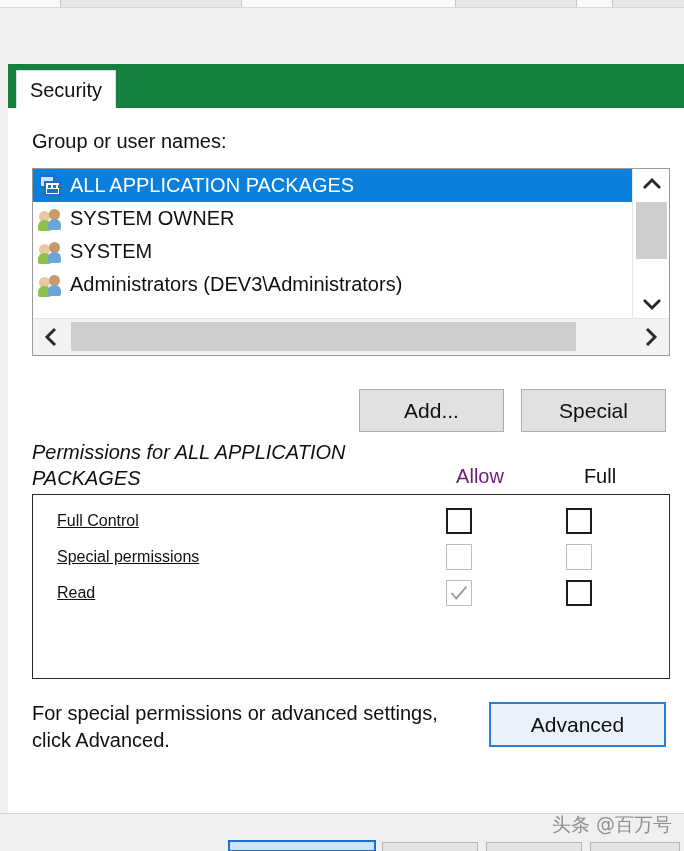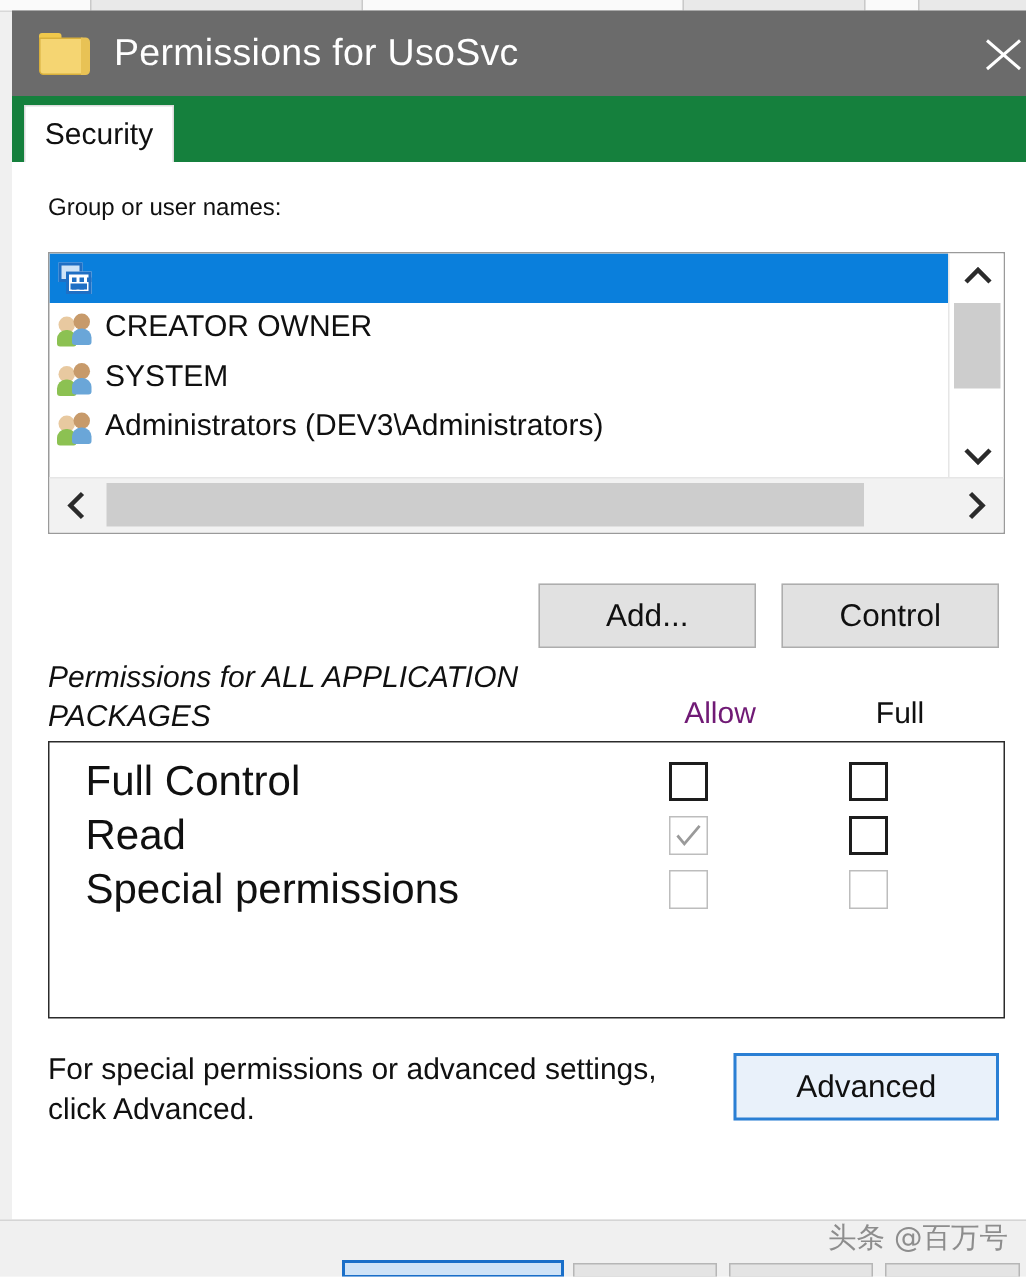--- a/index.html
+++ b/index.html
@@ -125,21 +125,21 @@
   #page {
     position: absolute;
     left: 8px; top: 108px;
     width: 676px; height: 705px;
     background: #ffffff;
     box-sizing: border-box;
   }
 
   .field-label {
     position: absolute;
-    font-size: 16px;
+    font-size: 20px;
     color: #101010;
     white-space: nowrap;
   }
 
   
   #listbox {
     position: absolute;
     left: 24px; top: 60px;
     width: 638px; height: 188px;
     border: 1px solid #9a9a9a;
@@ -320,23 +320,24 @@
     box-sizing: border-box;
   }
   .perm-row {
     position: relative;
     height: 36px;
   }
   .perm-name {
     position: absolute;
     left: 24px; top: 50%;
     transform: translateY(-50%);
-    font-size: 28px;
+    font-size: 16px;
     color: #101010;
     white-space: nowrap;
+    text-decoration: underline;
   }
   .cb {
     position: absolute;
     top: 50%;
     transform: translateY(-50%);
     width: 26px; height: 26px;
     box-sizing: border-box;
     background: #ffffff;
     border: 2px solid #1d1d1d;
   }
@@ -394,34 +395,20 @@
 <body>
 
 <div id="window">
 
   <div class="bg-strip">
     <div class="notch" style="left:60px;width:180px;"></div>
     <div class="notch" style="left:455px;width:120px;"></div>
     <div class="notch" style="left:612px;width:72px;"></div>
   </div>
 
-  <div id="titlebar">
-    <div class="folder-icon">
-      <div class="tab"></div>
-      <div class="body"></div>
-      <div class="fold"></div>
-    </div>
-    <div id="title-text">Permissions for UsoSvc</div>
-    <div id="close-btn">
-      <svg width="30" height="30" viewBox="0 0 30 30">
-        <line x1="4" y1="6" x2="26" y2="25" stroke="#ffffff" stroke-width="2"></line>
-        <line x1="26" y1="6" x2="4" y2="25" stroke="#ffffff" stroke-width="2"></line>
-      </svg>
-    </div>
-  </div>
 
   <div id="tabstrip">
     <div id="tab-security">
       <span>Security</span>
     </div>
   </div>
 
   <div id="page">
 
     <div class="field-label" style="left:24px; top:22px;">Group or user names:</div>
@@ -434,31 +421,32 @@
           <span class="row-icon ico-pkg">
             <span class="back"></span>
             <span class="front">
               <span class="dot" style="left:2px;top:2px;"></span>
               <span class="dot" style="left:7px;top:2px;"></span>
               <span class="dot" style="left:12px;top:2px;"></span>
               <span class="dot" style="left:2px;top:7px;"></span>
               <span class="dot" style="left:7px;top:7px;"></span>
             </span>
           </span>
+          <span class="row-label">ALL APPLICATION PACKAGES</span>
         </div>
 
 
         <div class="list-row">
           <span class="row-icon ico-grp">
             <span class="p head-a"></span>
               <span class="b body-a"></span>
             <span class="p head-b"></span>
               <span class="b body-b"></span>
           </span>
-          <span class="row-label">CREATOR OWNER</span>
+          <span class="row-label">SYSTEM OWNER</span>
         </div>
 
         <div class="list-row">
           <span class="row-icon ico-grp">
             <span class="p head-a"></span>
               <span class="b body-a"></span>
             <span class="p head-b"></span>
               <span class="b body-b"></span>
           </span>
           <span class="row-label">SYSTEM</span>
@@ -503,51 +491,51 @@
           </svg>
         </div>
       </div>
 
     </div>
 
     <div class="btn" id="btn-add">
       <span>Add...</span>
     </div>
     <div class="btn" id="btn-remove">
-      <span>Control</span>
+      <span>Special</span>
     </div>
 
     <div id="perm-for">Permissions for ALL APPLICATION PACKAGES</div>
     <div id="hdr-allow">Allow</div>
     <div id="hdr-deny">Full</div>
 
     <div id="perm-table">
 
       <div class="perm-row" style="margin-top:8px;">
         <span class="perm-name">Full Control</span>
         <span class="cb allow"></span>
         <span class="cb deny"></span>
+      </div>
+
+      <div class="perm-row">
+        <span class="perm-name">Special permissions</span>
+        <span class="cb allow disabled"></span>
+        <span class="cb deny disabled"></span>
       </div>
 
       <div class="perm-row">
         <span class="perm-name">Read</span>
         <span class="cb allow disabled">
           <svg class="check" viewBox="0 0 26 26">
             <polyline points="5,13 10,19 21,6" fill="none" stroke="#9a9a9a" stroke-width="2"></polyline>
           </svg>
         </span>
         <span class="cb deny"></span>
       </div>
 
-      <div class="perm-row">
-        <span class="perm-name">Special permissions</span>
-        <span class="cb allow disabled"></span>
-        <span class="cb deny disabled"></span>
-      </div>
-
     </div>
 
     <div id="hint">For special permissions or advanced settings, click Advanced.</div>
     <div class="btn" id="btn-advanced">
       <span>Advanced</span>
     </div>
 
   </div>
 
   <div id="underlay">

